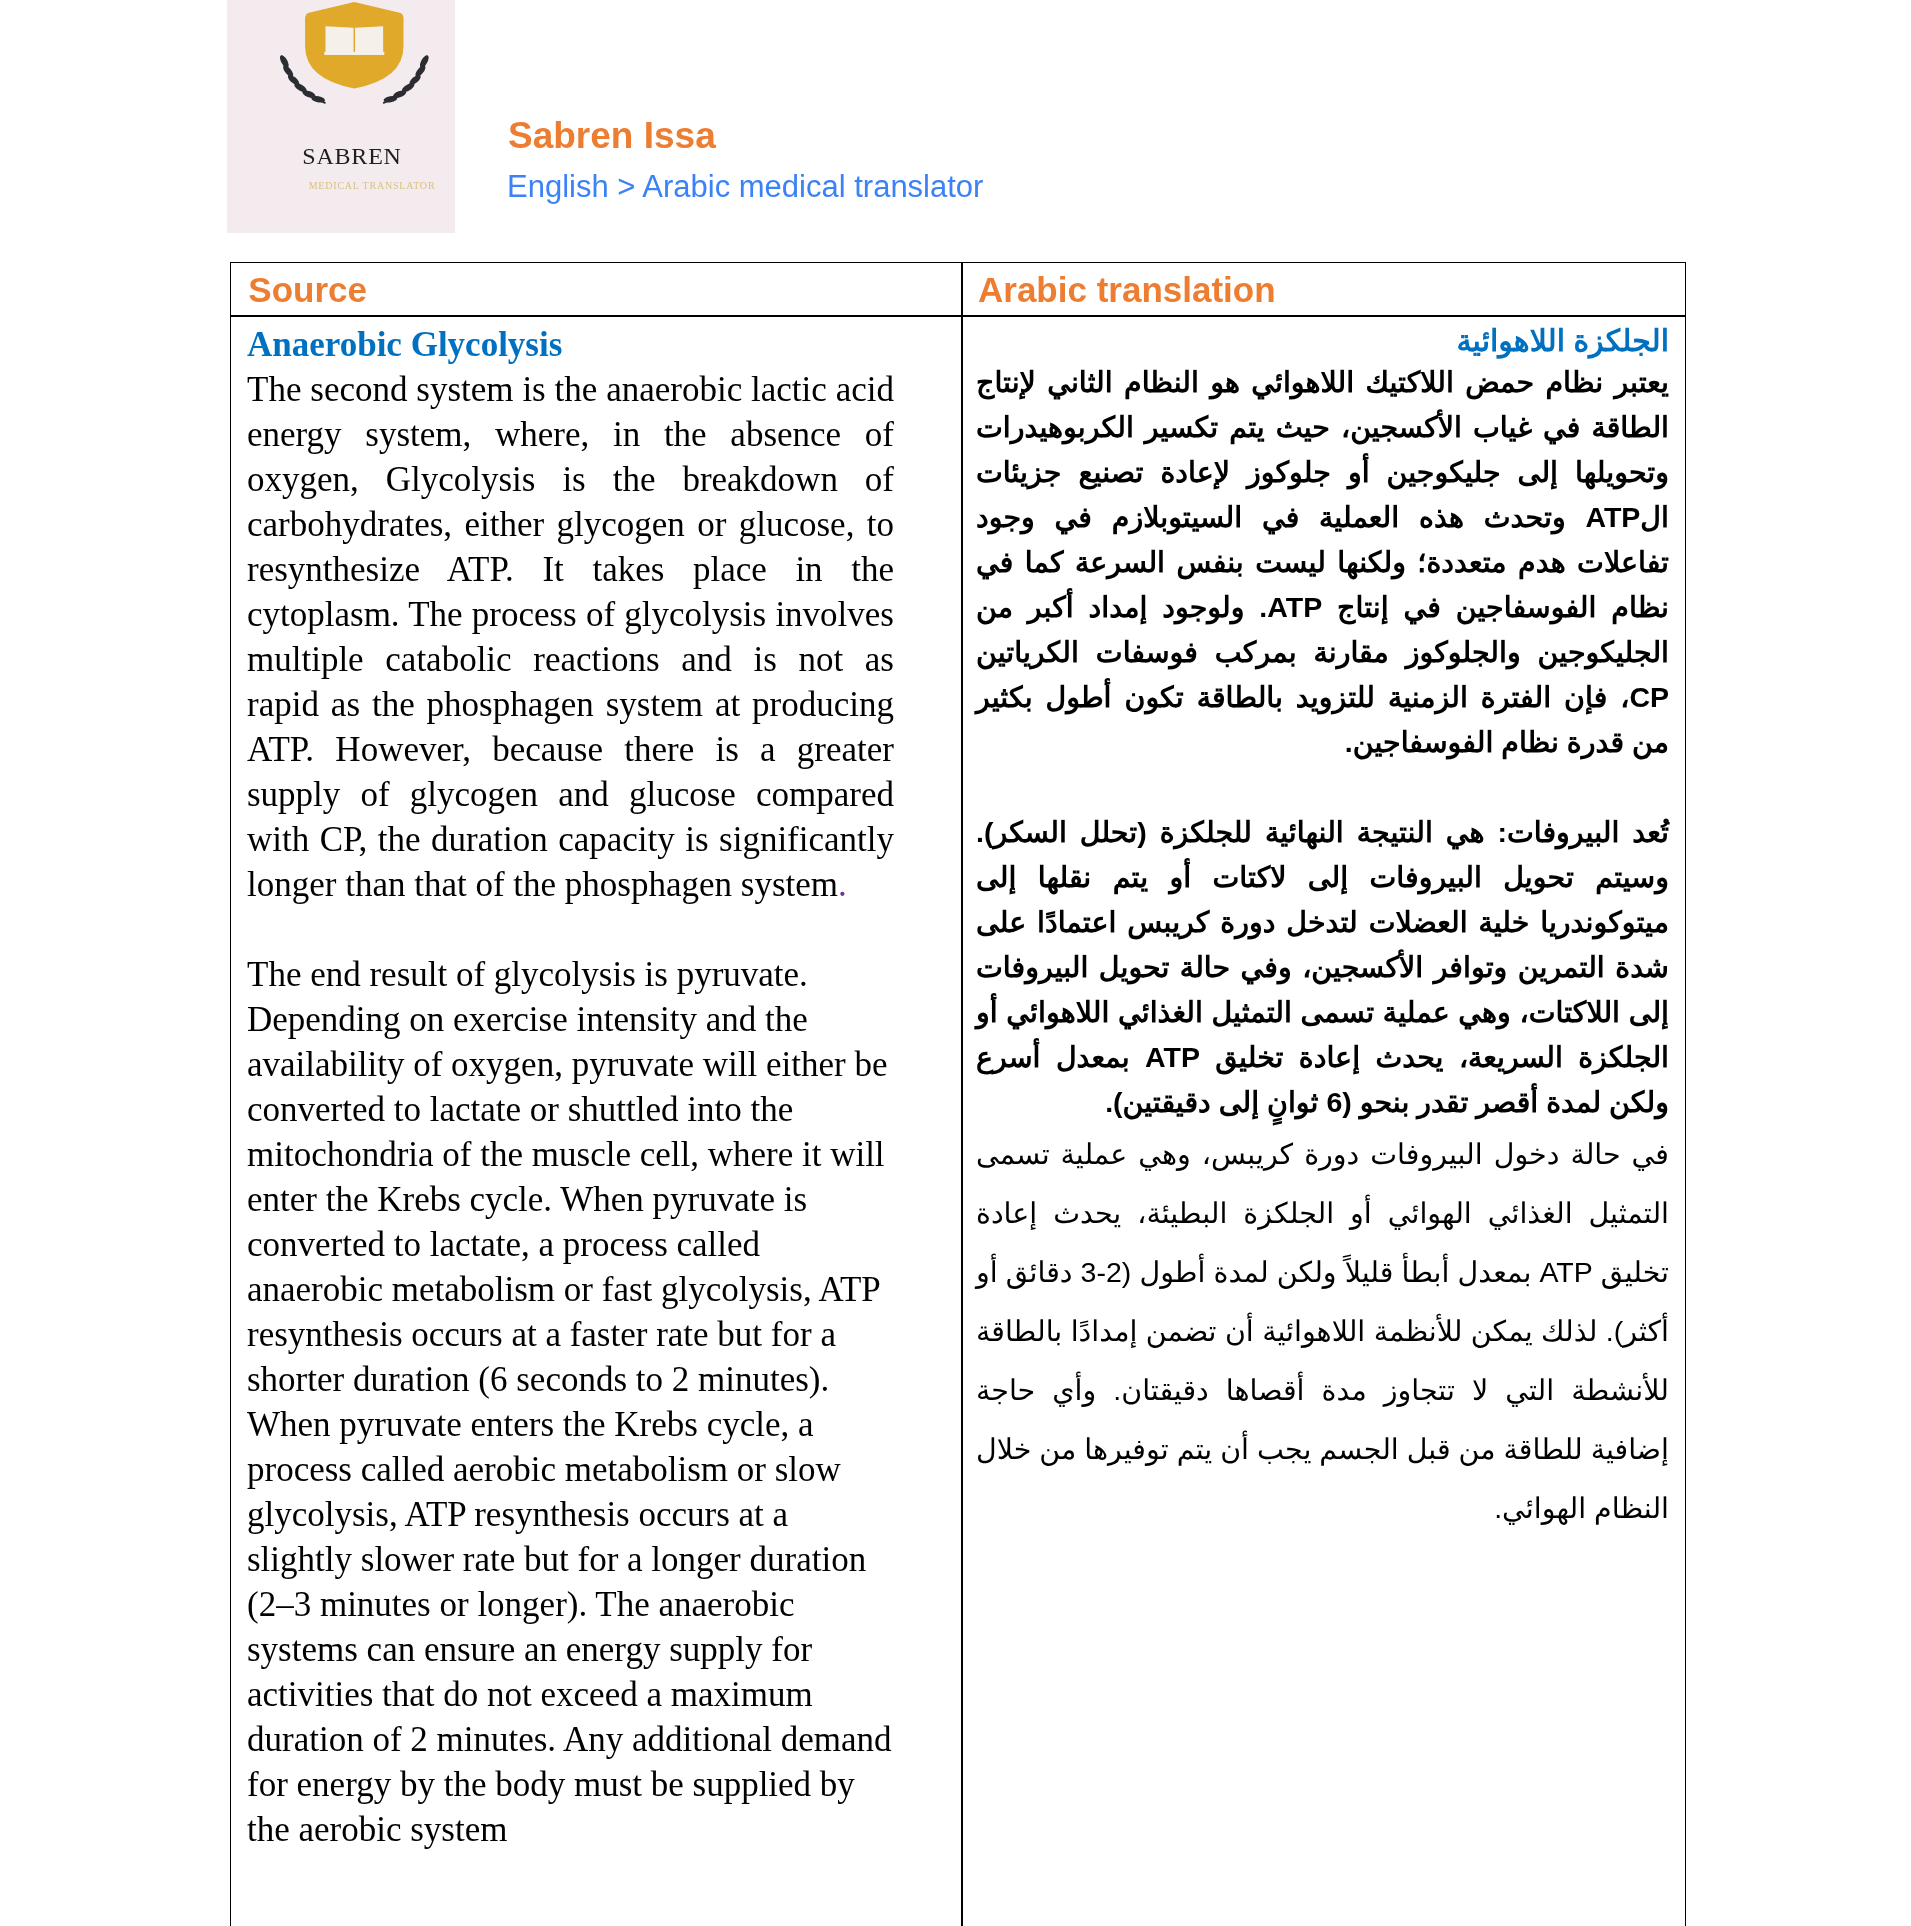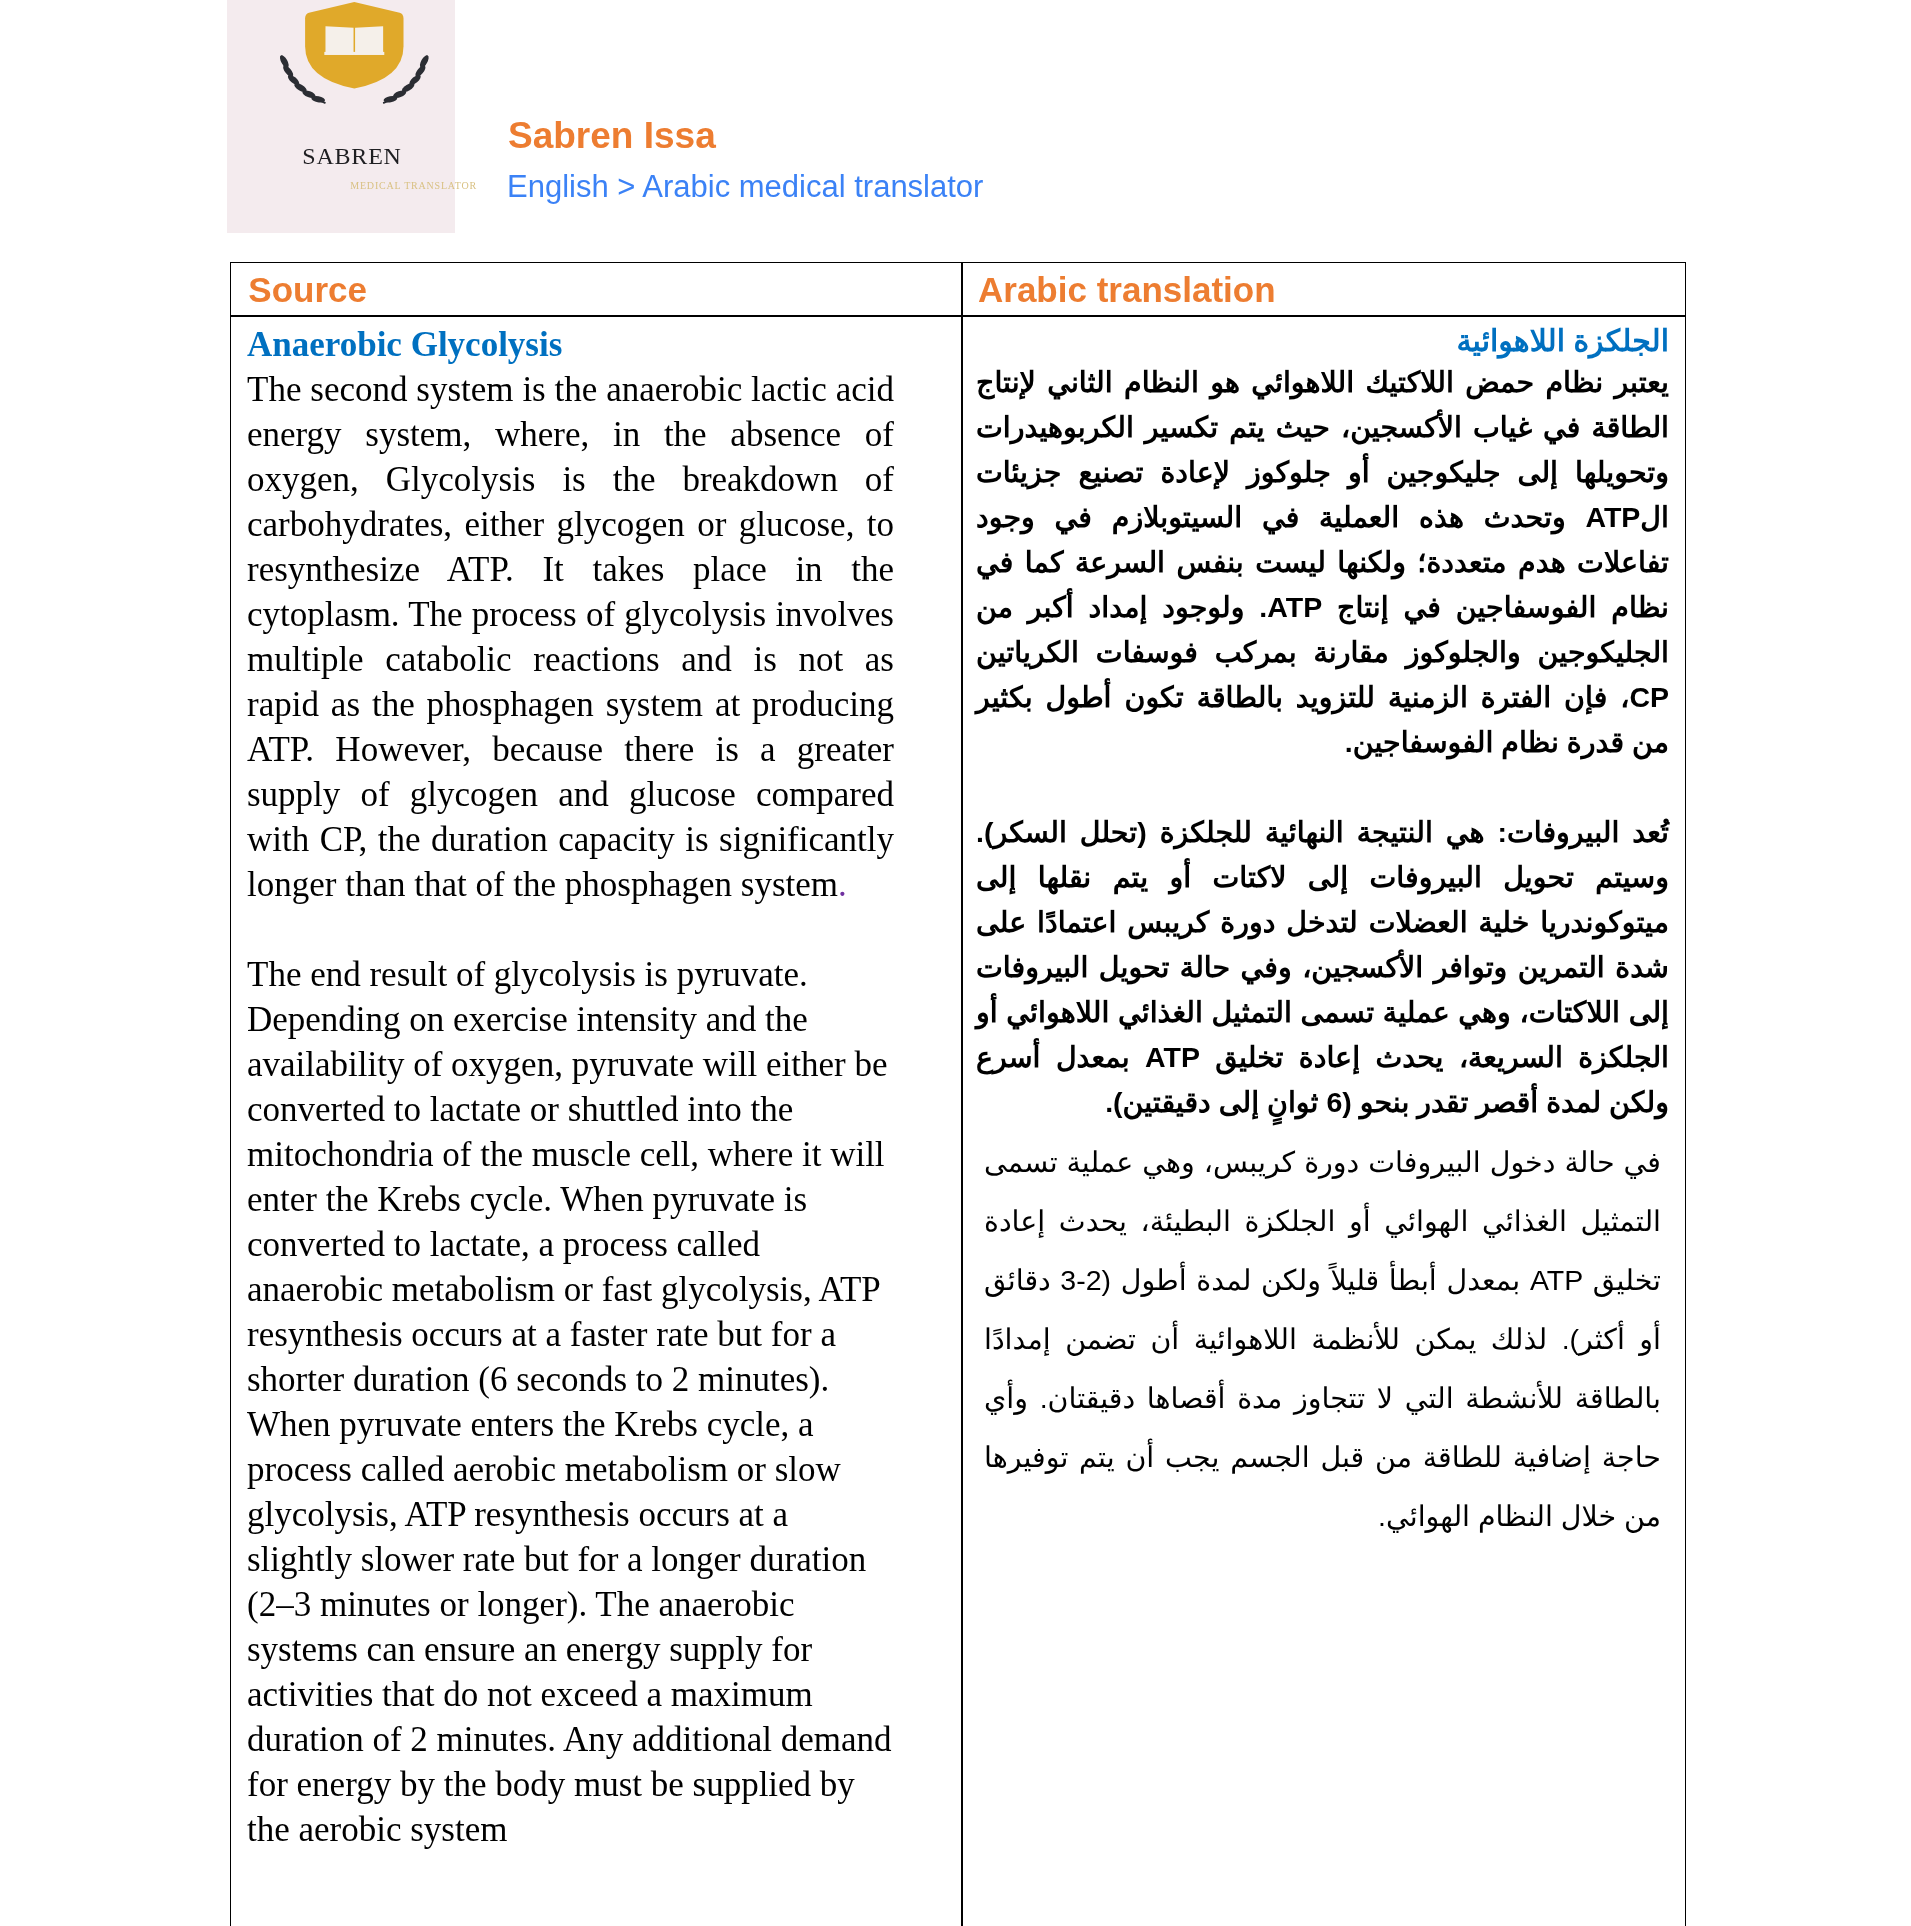--- a/index.html
+++ b/index.html
@@ -16,22 +16,22 @@
     background: #f4ebee;
   }
   .logo svg { position: absolute; left: 0; top: 0; }
   .logo .brand {
     position: absolute; left: 0; width: 250px; top: 143px;
     text-align: center; font-family: "Liberation Serif", serif;
     font-size: 24px; color: #1f1f22; letter-spacing: 0.8px;
   }
   .logo .tag {
     position: absolute; left: 0; width: 250px; top: 180px;
-    text-align: right; font-family: "Liberation Serif", serif;
-    font-size: 10px; color: #d9c183; letter-spacing: 0.8px;
+    text-align: center; font-family: "Liberation Serif", serif;
+    font-size: 10px; color: #d9c183; letter-spacing: 0.8px; padding-left: 20px;
   }
   .translator-name {
     position: absolute; left: 508px; top: 117px;
     font-family: "Liberation Sans", sans-serif; font-weight: bold;
     font-size: 37px; color: #ed7d31; line-height: 1; text-align: center;
   }
   .translator-role {
     position: absolute; left: 507px; top: 171px;
     font-family: Liberation Sans, sans-serif;
     font-size: 31px; color: #3b82f6; line-height: 1;
@@ -73,21 +73,21 @@
   .ar-cell {
     position: absolute; left: 745px; top: 58px; width: 693px;
     direction: rtl; text-align: justify;
     font-family: "Liberation Sans", sans-serif; font-weight: bold;
     font-size: 28.5px; color: #000; line-height: 45px;
   }
   .ar-title { color: #0070c0; font-size: 30px; line-height: 39px; }
   .ar-p1 { margin: 0; }
   .ar-gap { height: 45px; }
   .ar-p2 { margin: 0; }
-  .ar-p3 { margin: 8px; font-weight: normal; line-height: 59px; }
+  .ar-p3 { margin: 0; font-weight: normal; line-height: 59px; }
 </style>
 </head>
 <body>
 
 <div class="logo">
   <svg width="250" height="143" viewBox="0 0 648 372">
 
     <path d="M330 5 L448 33 Q458 36 458 48 L458 120 Q458 205 330 230 Q202 205 202 120 L202 48 Q202 36 212 33 Z" fill="#e0a92a"></path>
 
     <path d="M255 68 L328 72 L328 142 L255 138 Z" fill="#f5f0ea"></path>

